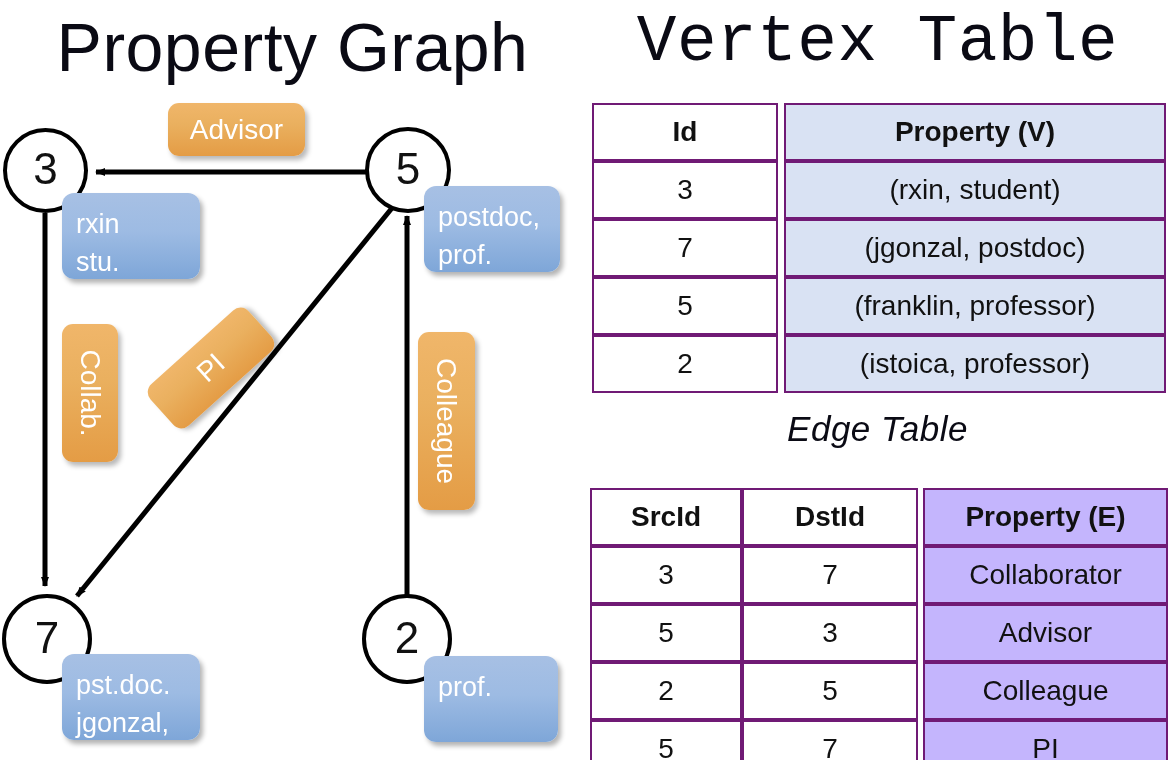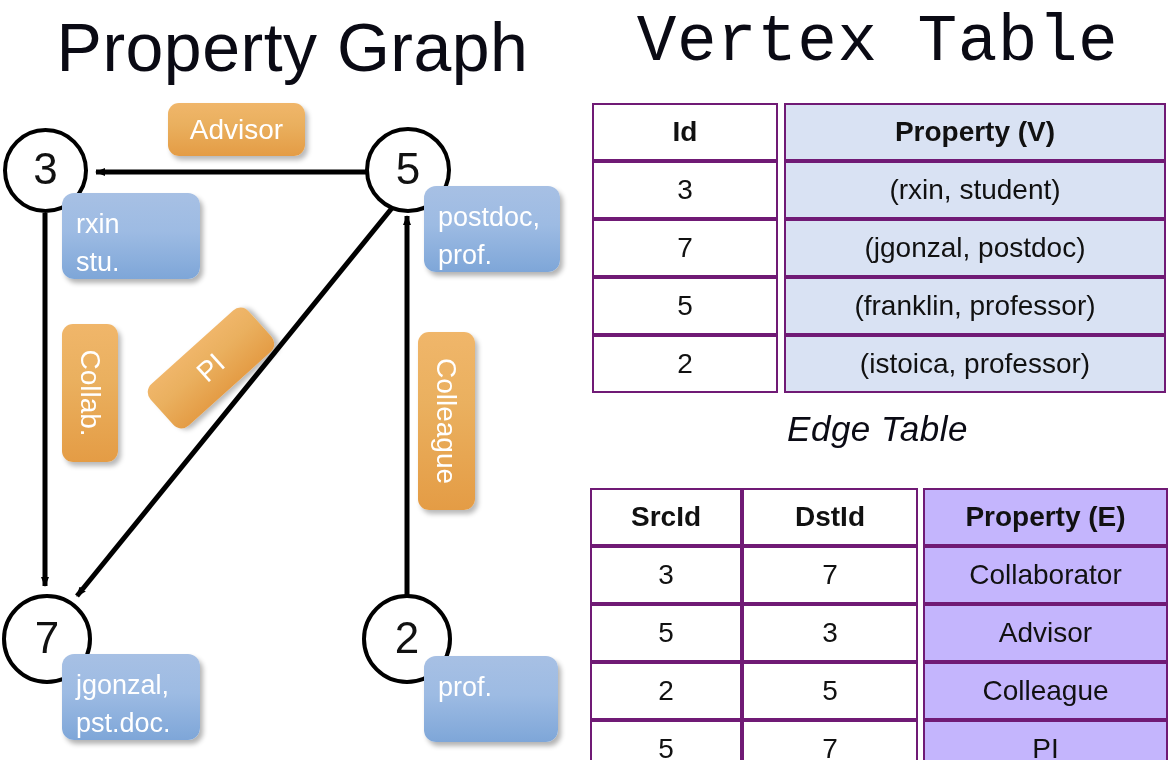--- a/index.html
+++ b/index.html
@@ -171,22 +171,22 @@
 
   <div class="vbox" style="left:62px; top:186px; width:138px; height:86px;margin-top:7px;">
     <div>rxin</div>
     <div>stu.</div>
   </div>
   <div class="vbox" style="left:424px; top:186px; width:136px; height:86px;">
     <div>postdoc,</div>
     <div>prof.</div>
   </div>
   <div class="vbox" style="left:62px; top:654px; width:138px; height:86px;">
+    <div>pst.doc.</div>
     <div>jgonzal,</div>
-    <div>pst.doc.</div>
   </div>
   <div class="vbox" style="left:424px; top:656px; width:134px; height:86px;">
     <div>prof.</div>
   </div>
 
   <div class="ebox" style="left:168px; top:103px; width:137px; height:53px;">
     <span>Advisor</span>
   </div>
 
   <div class="ebox vertical" style="left:62px; top:324px; width:56px; height:138px;">

